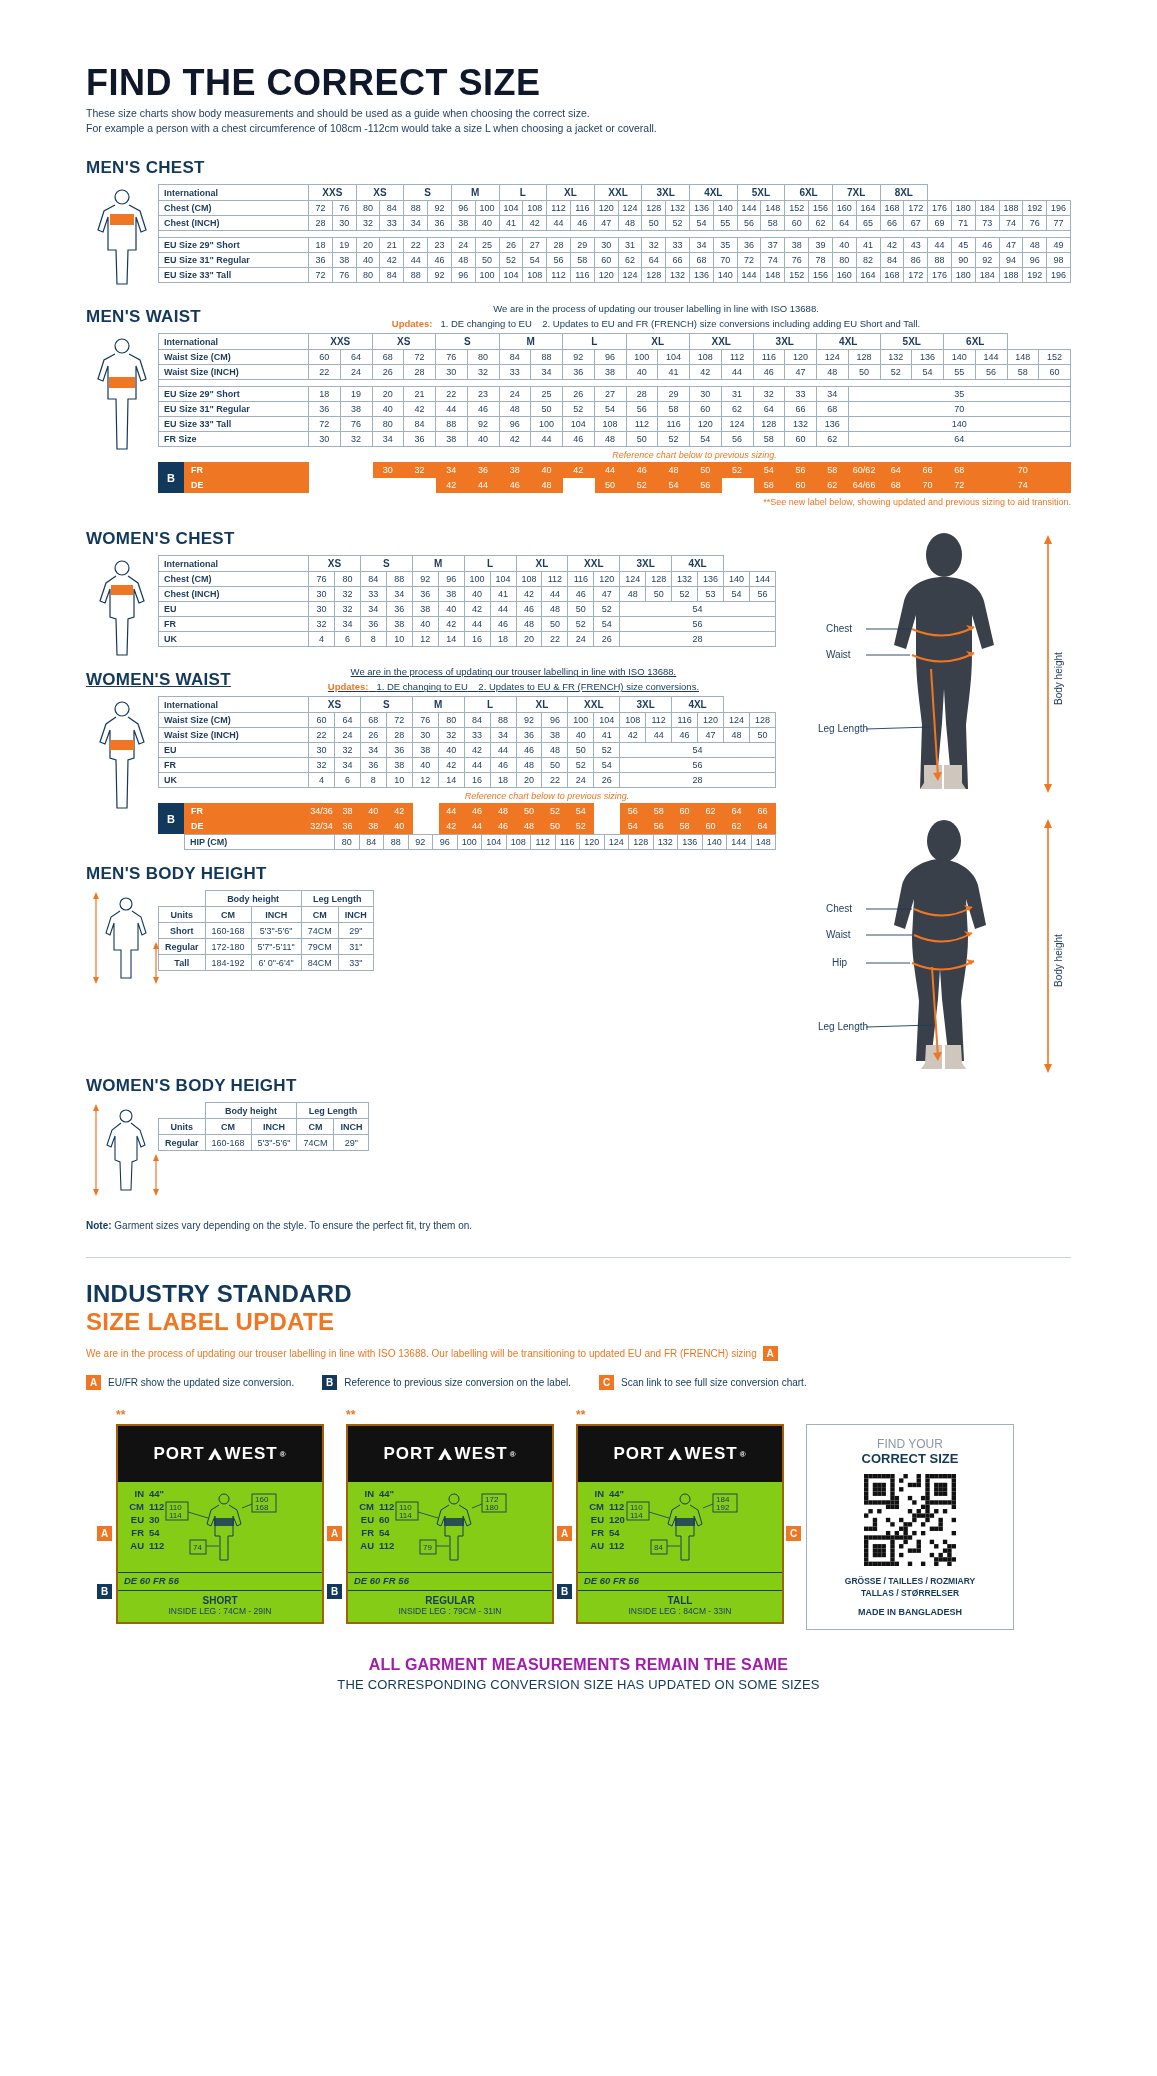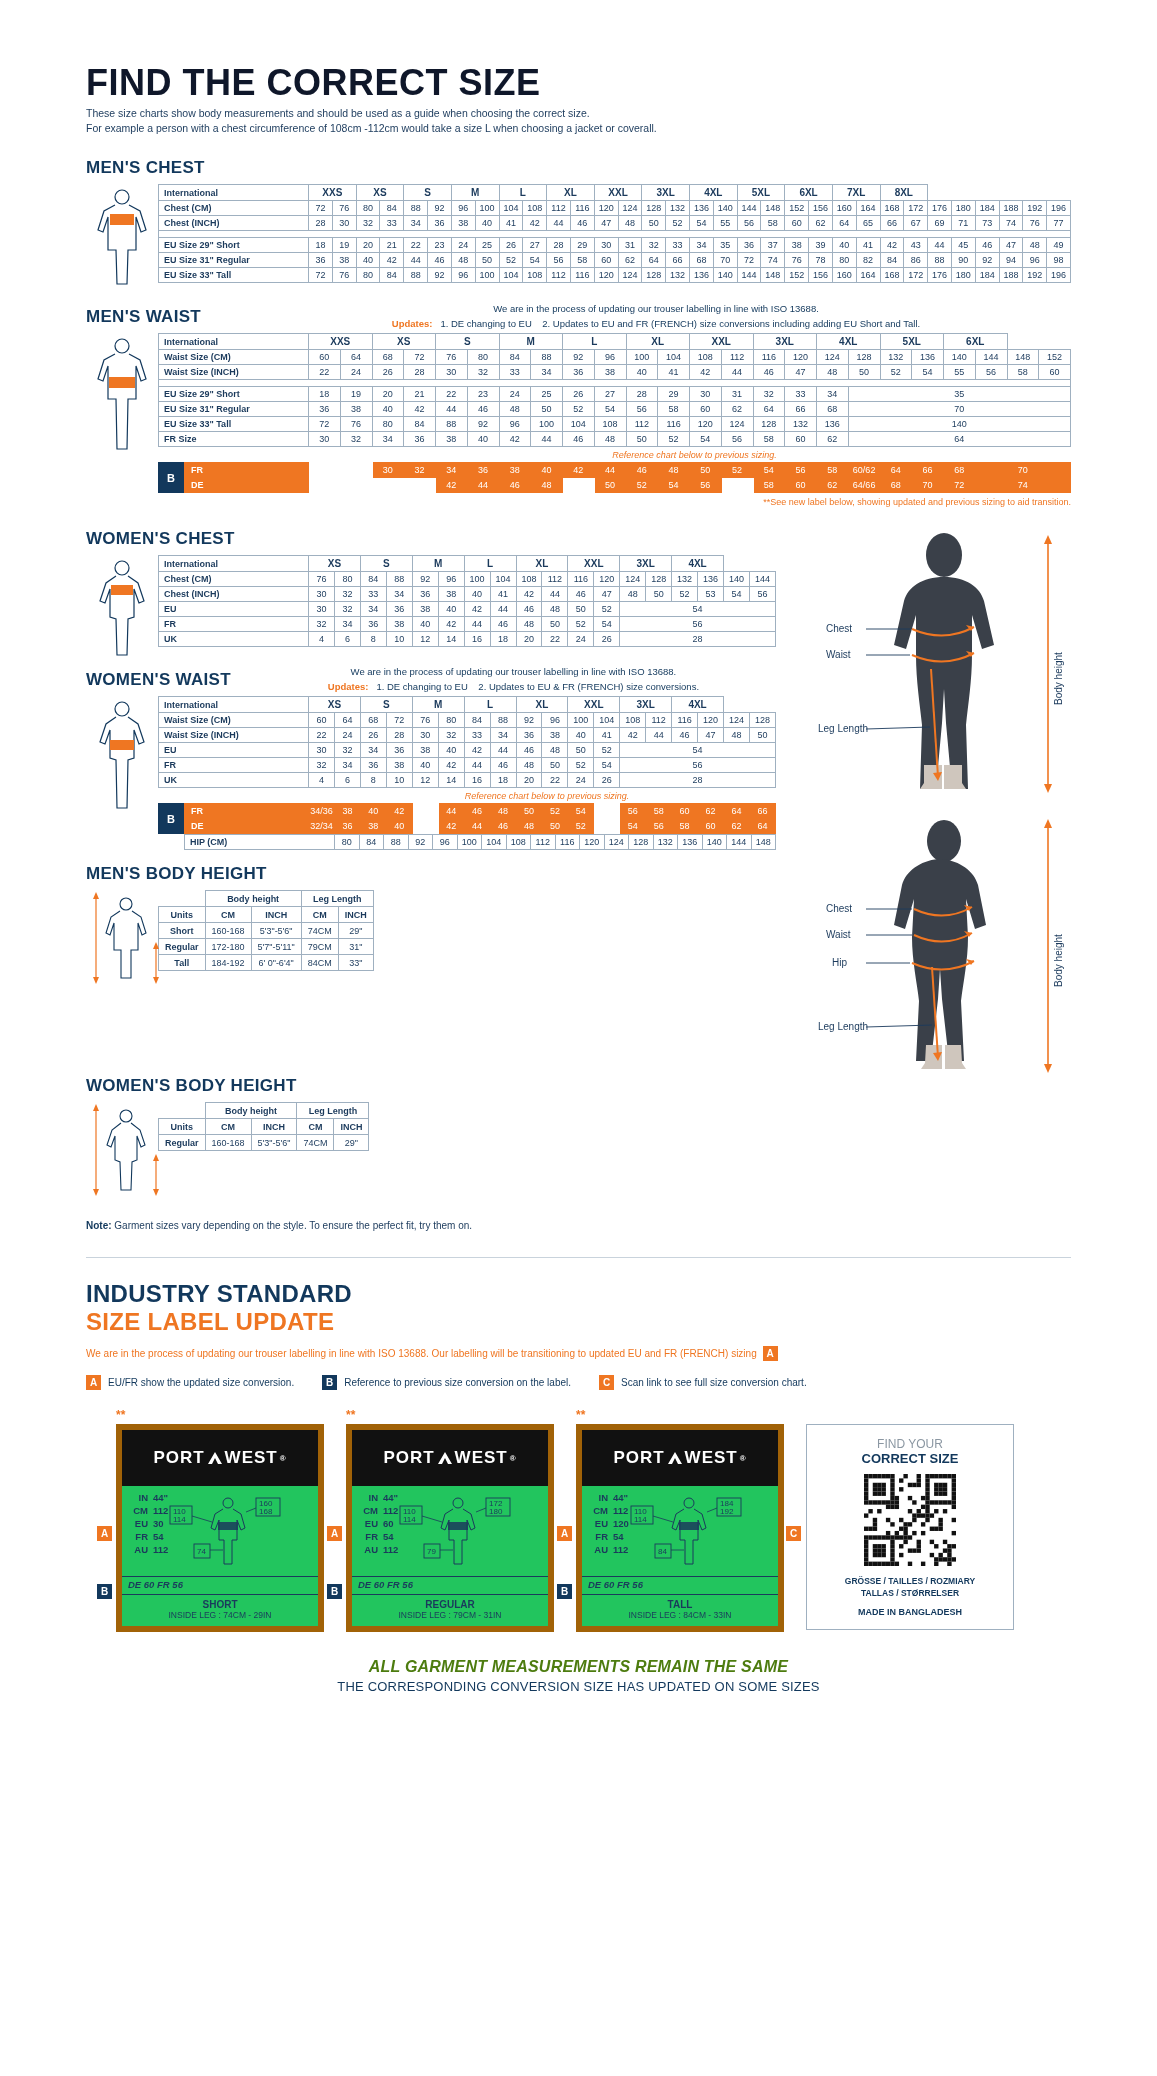--- a/index.html
+++ b/index.html
@@ -100,21 +100,21 @@
   .tag.b { background:#12385c; }
   .tag.c { background:#ef7622; }
 
   .legend { display:flex; gap:28px; font-size:10px; color:#12385c; margin-bottom:18px; align-items:center; }
   .legend .item { display:flex; align-items:center; gap:7px; }
 
   
   .labels { display:flex; gap:22px; align-items:flex-start; }
   .label-card { width:208px; position:relative; }
   .stars { color:#ef7622; font-weight:bold; font-size:12px; margin-bottom:2px; }
-  .lbl-box { border:6px solid #a16207; background:#22c55e; }
+  .lbl-box { border:2px solid #a16207; background:#84cc16; }
   .lbl-head { background:#111; height:56px; display:flex; align-items:center; justify-content:center; }
   .brandtxt { color:#fff; font-weight:bold; font-size:17px; letter-spacing:1px; display:flex; align-items:center; gap:2px;}
   .lbl-body { display:flex; padding:6px 6px 2px 6px; min-height:86px; }
   .codecol { font-size:9.5px; line-height:1.35;text-align:right; }
   .codecol .r { display:flex; gap:5px; }
   .codecol .k { width:20px; font-weight:bold; }
   .codecol .v { font-weight:bold; }
   .figcol { flex:1; position:relative; }
   .lbl-de { font-size:9.5px; font-style:italic; font-weight:bold; padding:2px 6px 4px 6px; border-top:1px solid #1b3a5c;}
   .lbl-foot { border-top:1px solid #1b3a5c; text-align:center; padding:4px 2px 6px 2px; }
@@ -123,21 +123,21 @@
   .sidetag { position:absolute; left:-19px; width:15px; height:15px; }
 
   .qr-card { width:208px; border:1px solid #9fb0c0; padding:12px 10px; text-align:center; position:relative; }
   .qr-card .t1 { font-size:12px; color:#8b97a2; }
   .qr-card .t2 { font-size:13px; font-weight:bold; color:#12385c; margin-bottom:8px; }
   .qrimg { width:92px; height:92px; margin:0 auto 10px auto; }
   .qr-card .t3 { font-size:8.5px; font-weight:bold; color:#12385c; line-height:1.35; }
   .qr-card .t4 { font-size:9px; font-weight:bold; color:#12385c; margin-top:8px; }
 
   .bottom-txt { text-align:center; margin-top:26px; }
-  .bottom-txt .l1 { font-size:16px; font-weight:bold; color:#4d7c0f; letter-spacing:0.2px;font-style:italic; }
+  .bottom-txt .l1 { font-size:16px; font-weight:bold; color:#a21caf; letter-spacing:0.2px; }
   .bottom-txt .l2 { font-size:13px; color:#12385c; letter-spacing:0.2px; margin-top:3px; }
 </style>
 </head>
 <body>
 
 <div class="page">
  <div class="wrap">
 
   <h1 class="title">FIND THE CORRECT SIZE</h1>
   <div class="intro">
@@ -786,21 +786,21 @@
                     <td colspan="1">22</td>
                     <td colspan="1">24</td>
                     <td colspan="1">26</td>
                     <td colspan="6">28</td>
                   </tr>
                 </tbody>
               </table>
         </div>
       </div>
 
-      <div style="display:flex;align-items:flex-end;justify-content:flex-start;margin-top:3px;">
+      <div style="display:flex;align-items:flex-end;justify-content:flex-start;margin-top:3px;text-decoration:underline;">
         <h2 class="section">WOMEN'S WAIST</h2>
         <div style="flex:1;text-align:center;padding-left:20px;">
           <div class="note-blue">We are in the process of updating our trouser labelling in line with ISO 13688.</div>
           <div class="updates">
             <span class="lbl">Updates:</span>
             &nbsp;&nbsp;<span style="color:#12385c">1.  DE changing to EU</span>
             &nbsp;&nbsp;&nbsp;<span style="color:#12385c">2.  Updates to EU &amp; FR (FRENCH) size conversions.</span>
           </div>
         </div>
       </div>

